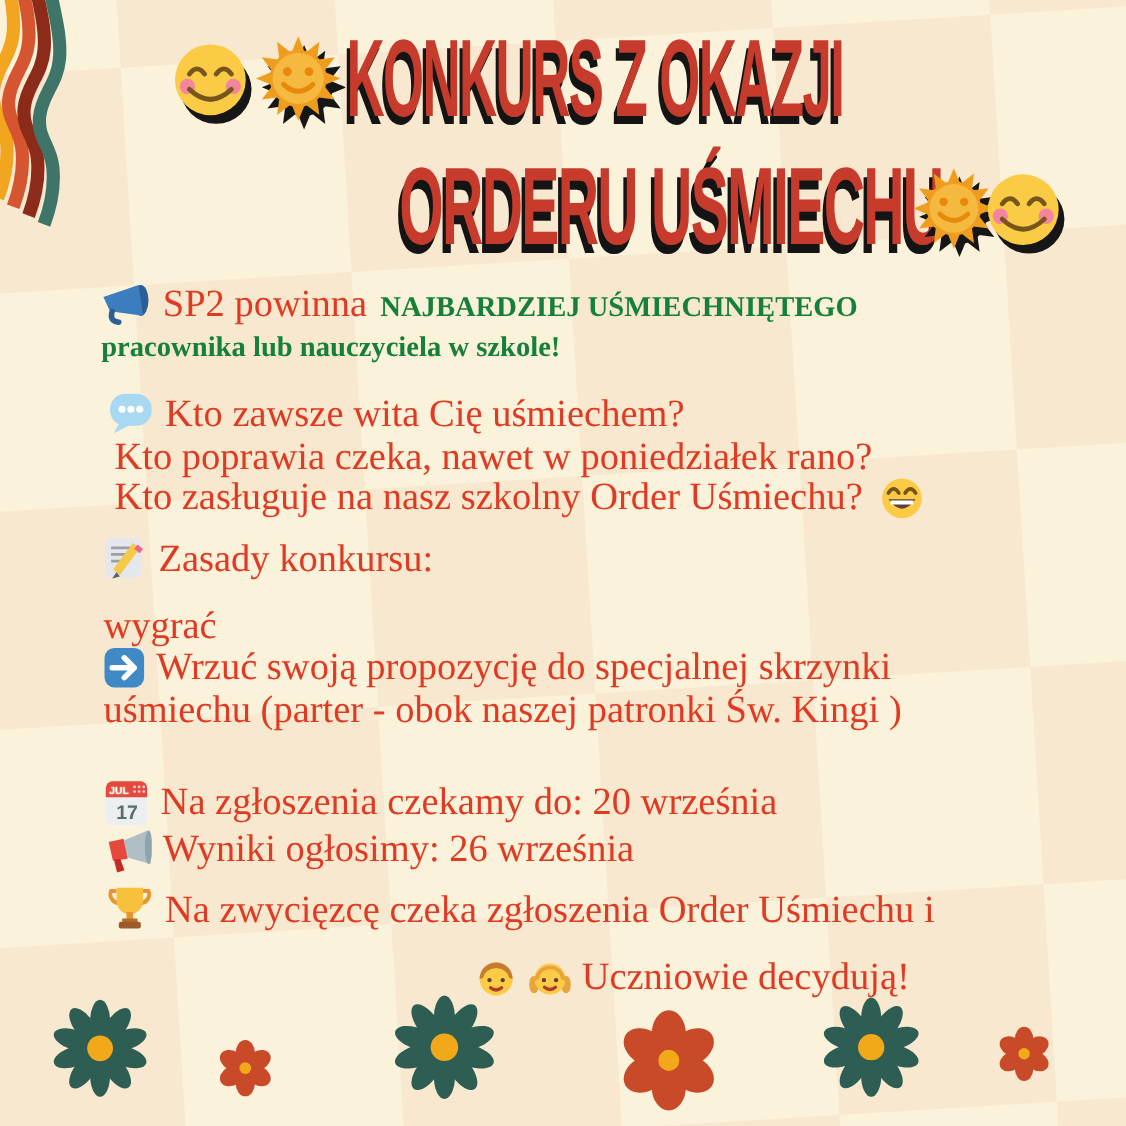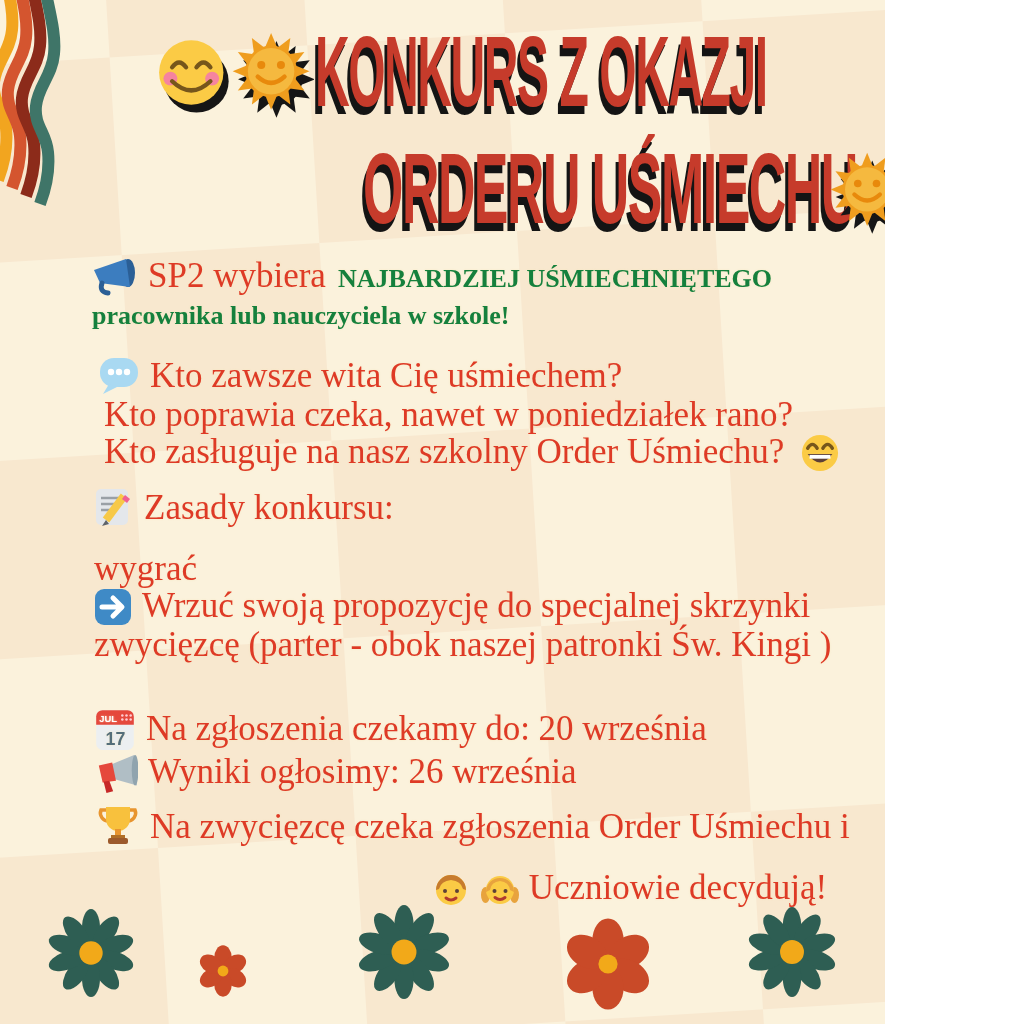--- a/index.html
+++ b/index.html
@@ -1,17 +1,17 @@
 <!DOCTYPE html>
 <html><head>
 <meta charset="utf-8">
 <style>
   html,body{margin:0;padding:0;}
   .poster{
-    position:relative; width:885px; height:1024px; overflow:hidden;
+    position:relative; width:1024px; height:1024px; overflow:hidden;
     background:#FBF2DC;
     font-family:"Liberation Serif", serif;
   }
   .poster::before{
     content:""; position:absolute; inset:-120px;
     background-image:repeating-conic-gradient(#F7E4CB 0% 25%, rgba(0,0,0,0) 25% 50%);
     background-size:396px 396px; background-position:60px -40px;
     transform:rotate(-3.5deg); opacity:.75; pointer-events:none;
   }
   .abs{position:absolute;}
@@ -154,21 +154,21 @@
   </span>
 
   <div class="abs" style="left:92px;top:256px;">
     <div class="bodyline">
       <span class="icon">
         <svg width="46" height="40" viewBox="0 0 46 40">
           <ellipse cx="36" cy="17" rx="7" ry="14" fill="#2B5F96"></ellipse>
           <path d="M 2 14 L 34 3 L 38 31 L 8 27 Z" fill="#3C7DBF"></path>
           <path d="M 10 27 q -3 9 6 10" stroke="#2B5F96" stroke-width="5" fill="none" stroke-linecap="round"></path>
         </svg>
-      </span><span style="margin-right:12px">SP2 wybiera</span><span class="teal">NAJBARDZIEJ UŚMIECHNIĘTEGO</span>
+      </span><span style="margin-right:12px">SP2 powinna</span><span class="teal">NAJBARDZIEJ UŚMIECHNIĘTEGO</span>
     </div>
     <div class="bodyline teal">pracownika lub nauczyciela w szkole!</div>
   </div>
 
   <div class="abs" style="left:98px;top:356px;">
     <div class="bodyline">
       <span class="icon">
         <svg width="42" height="40" viewBox="0 0 42 40">
           <rect x="2" y="2" width="38" height="29" rx="14" fill="#A9D9F2"></rect>
           <path d="M 11 28 L 5 38 L 19 31 Z" fill="#A9D9F2"></path>
@@ -208,21 +208,21 @@
   <div class="abs" style="left:94px;top:550px;">
     <div class="bodyline">wygrać</div>
     <div class="bodyline">
       <span class="icon">
         <svg width="38" height="38" viewBox="0 0 38 38">
           <rect x="1" y="1" width="36" height="36" rx="9" fill="#3F8AC6"></rect>
           <path d="M 8 19 H 27 M 19 10 l 9 9 -9 9" stroke="#FFFFFF" stroke-width="5" fill="none" stroke-linecap="round" stroke-linejoin="round"></path>
         </svg>
       </span><span>Wrzuć swoją propozycję do specjalnej skrzynki</span>
     </div>
-    <div class="bodyline">zwycięzcę (parter - obok naszej patronki Św. Kingi )</div>
+    <div class="bodyline">uśmiechu (parter - obok naszej patronki Św. Kingi )</div>
   </div>
 
   <div class="abs" style="left:94px;top:706px;">
     <div class="bodyline" style="line-height:40px">
       <span class="icon" style="vertical-align:-12px">
         <svg width="42" height="46" viewBox="0 0 40 44" font-family="Liberation Sans, sans-serif">
           <rect x="2" y="4" width="36" height="38" rx="6" fill="#ECEFF1"></rect>
           <path d="M 2 10 a 6 6 0 0 1 6 -6 h 24 a 6 6 0 0 1 6 6 v 8 h -36 Z" fill="#E5483C"></path>
           <text x="5" y="15" font-size="9" font-weight="bold" fill="#FFFFFF">JUL</text>
           <circle cx="27" cy="9" r="1.2" fill="#FFCDD2"></circle>

